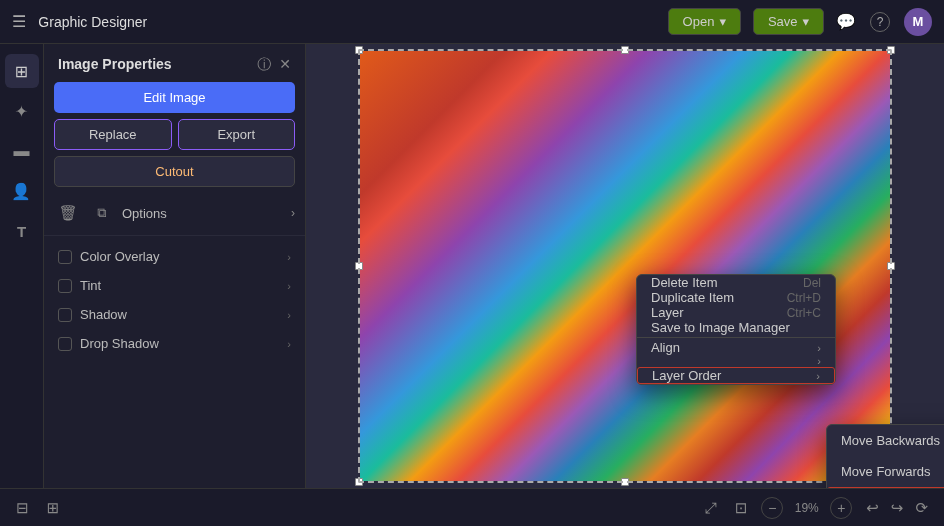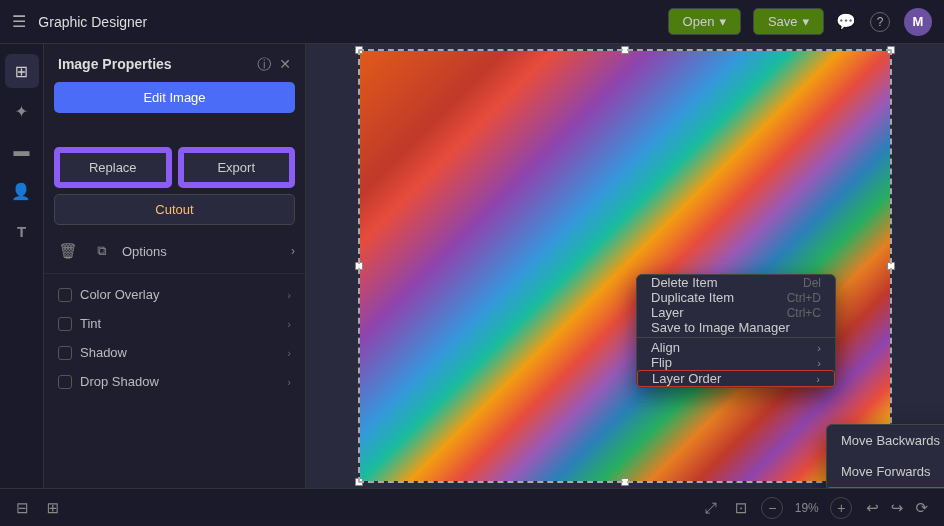--- a/index.html
+++ b/index.html
@@ -149,27 +149,26 @@
       cursor: pointer;
       width: 100%;
     }
     .btn-row {
       display: flex;
       gap: 6px;
     }
     .btn-secondary {
       flex: 1;
       background: #2a2a3e;
-      border: 6px solid #8b5cf6;
+      border: 1px solid #8b5cf6;
       color: #ccc;
       padding: 7px 0;
       border-radius: 5px;
       font-size: 13px;
       cursor: pointer;
-      margin-top: 28px;
     }
     .btn-full {
       width: 100%;
       background: #2a2a3e;
       border: 1px solid #444;
       color: #fdba74;
       padding: 7px 0;
       border-radius: 5px;
       font-size: 13px;
       cursor: pointer;
@@ -498,21 +497,20 @@
       </div>
       <div class="ctx-item">
         <span class="ctx-item-label">Save to Image Manager</span>
       </div>
       <div class="ctx-divider"></div>
       <div class="ctx-item">
         <span class="ctx-item-label">Align</span>
         <span class="ctx-item-arrow">›</span>
       </div>
       <div class="ctx-item">
-        <span class="ctx-item-label">Flip</span>
         <span class="ctx-item-arrow">›</span>
       </div>
       <div class="ctx-item highlighted" style="border:1.5px solid #c0392b;background:#2a2a3e;">
         <span class="ctx-item-label">Layer Order</span>
         <span class="ctx-item-arrow">›</span>
       </div>
 
     </div>
 
     <div class="submenu">

